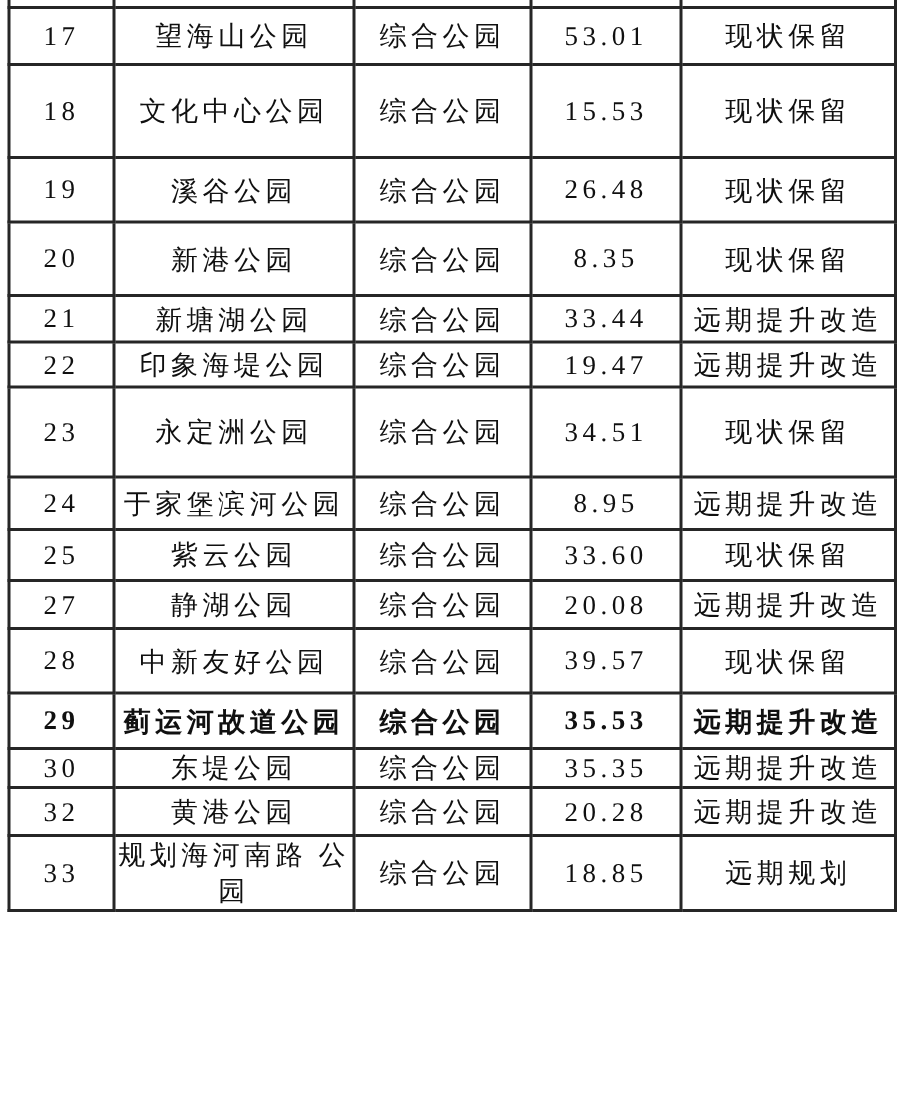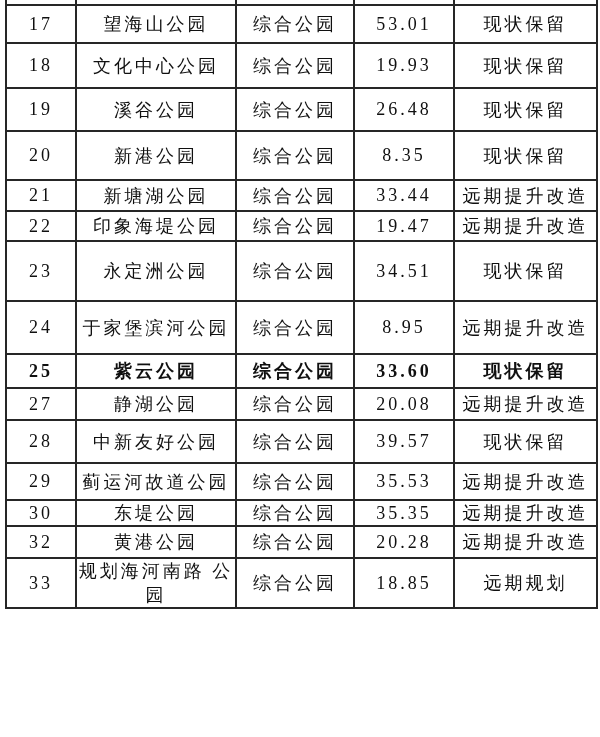--- a/index.html
+++ b/index.html
@@ -62,25 +62,25 @@
           <td></td>
           <td></td>
         </tr>
         <tr style="height: 38px;">
           <td class="cell-index">17</td>
           <td class="cell-park-name">望海山公园</td>
           <td class="cell-park-type">综合公园</td>
           <td class="cell-area">53.01</td>
           <td class="cell-status">现状保留</td>
         </tr>
-        <tr style="height: 45px;">
+        <tr style="height: 62px;">
           <td class="cell-index">18</td>
           <td class="cell-park-name">文化中心公园</td>
           <td class="cell-park-type">综合公园</td>
-          <td class="cell-area">19.93</td>
+          <td class="cell-area">15.53</td>
           <td class="cell-status">现状保留</td>
         </tr>
         <tr style="height: 43px;">
           <td class="cell-index">19</td>
           <td class="cell-park-name">溪谷公园</td>
           <td class="cell-park-type">综合公园</td>
           <td class="cell-area">26.48</td>
           <td class="cell-status">现状保留</td>
         </tr>
         <tr style="height: 49px; border-radius: 22px;">
@@ -104,49 +104,49 @@
           <td class="cell-area">19.47</td>
           <td class="cell-status">远期提升改造</td>
         </tr>
         <tr style="height: 60px;">
           <td class="cell-index">23</td>
           <td class="cell-park-name">永定洲公园</td>
           <td class="cell-park-type">综合公园</td>
           <td class="cell-area">34.51</td>
           <td class="cell-status">现状保留</td>
         </tr>
-        <tr style="height: 53px;">
+        <tr style="height: 35px;">
           <td class="cell-index">24</td>
           <td class="cell-park-name">于家堡滨河公园</td>
           <td class="cell-park-type">综合公园</td>
           <td class="cell-area">8.95</td>
           <td class="cell-status">远期提升改造</td>
         </tr>
-        <tr style="height: 34px; font-weight: bold;">
+        <tr style="height: 34px;">
           <td class="cell-index">25</td>
           <td class="cell-park-name">紫云公园</td>
           <td class="cell-park-type">综合公园</td>
           <td class="cell-area">33.60</td>
           <td class="cell-status">现状保留</td>
         </tr>
         <tr style="height: 32px; border-radius: 11px;">
           <td class="cell-index">27</td>
           <td class="cell-park-name">静湖公园</td>
           <td class="cell-park-type">综合公园</td>
           <td class="cell-area">20.08</td>
           <td class="cell-status">远期提升改造</td>
         </tr>
         <tr style="height: 43px;">
           <td class="cell-index">28</td>
           <td class="cell-park-name">中新友好公园</td>
           <td class="cell-park-type">综合公园</td>
           <td class="cell-area">39.57</td>
           <td class="cell-status">现状保留</td>
         </tr>
-        <tr style="height: 37px;">
+        <tr style="height: 37px; font-weight: bold;">
           <td class="cell-index">29</td>
           <td class="cell-park-name">蓟运河故道公园</td>
           <td class="cell-park-type">综合公园</td>
           <td class="cell-area">35.53</td>
           <td class="cell-status">远期提升改造</td>
         </tr>
         <tr style="height: 26px;">
           <td class="cell-index">30</td>
           <td class="cell-park-name">东堤公园</td>
           <td class="cell-park-type">综合公园</td>

